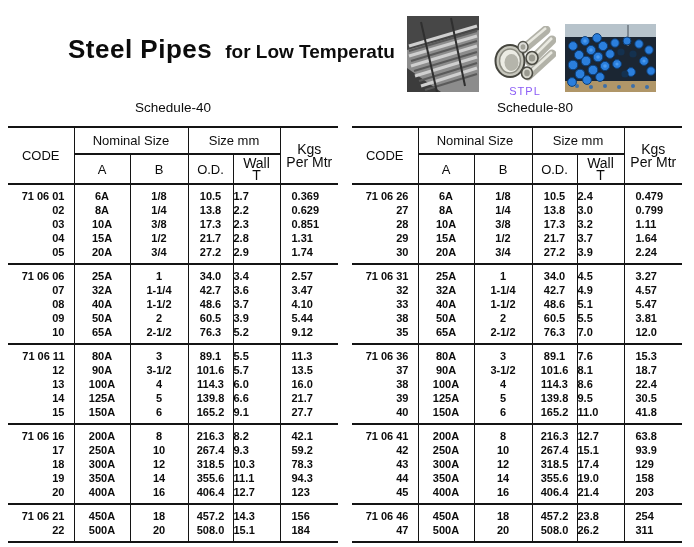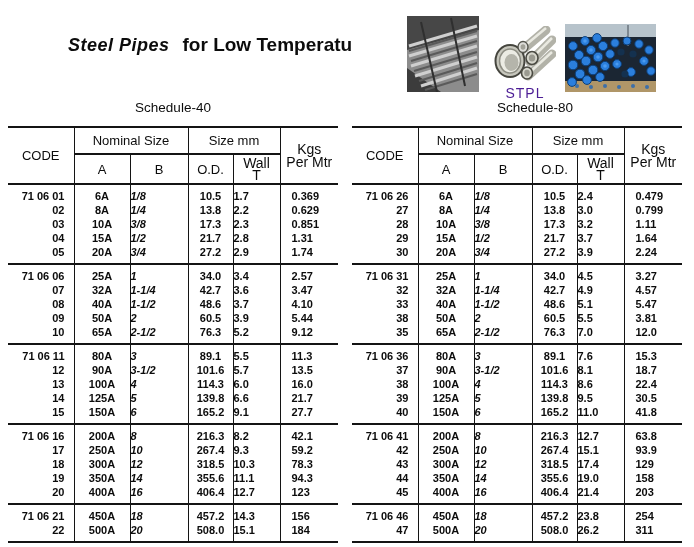--- a/index.html
+++ b/index.html
@@ -8,31 +8,31 @@
     width:694px; height:547px;
     font-family:"Liberation Sans", sans-serif;
     color:#0c0c0c;
     position:relative;
     overflow:hidden;
   }
   .page { position:relative; width:694px; height:547px; background:#fff; }
 
   
   .title-row { position:absolute; left:68px; top:34px; white-space:nowrap; }
-  .title-main { font-style:italic; font-weight:bold; font-size:18px; letter-spacing:.5px; }
+  .title-main { font-weight:bold; font-size:26px; letter-spacing:.5px; }
   .title-sub  { font-weight:bold; font-size:19px; margin-left:13px; }
 
   .photo { position:absolute; overflow:hidden; }
   #photo-gray { left:407px; top:16px; width:72px; height:76px; }
   #photo-bundle { left:494px; top:26px; width:62px; height:59px; }
   #photo-blue { left:565px; top:24px; width:91px; height:68px; }
   .photo svg { display:block; }
   .photo-caption {
     position:absolute; left:494px; top:85px; width:62px;
-    text-align:center; font-size:14px; color:#4c1d95; letter-spacing:1px;
+    text-align:center; font-size:11px; color:#8b5cf6; letter-spacing:1px;
   }
 
   .sched { position:absolute; top:100px; font-weight:normal; font-size:13.5px; text-align:center; }
   #sched40 { left:8px;   width:330px; }
   #sched80 { left:352px; width:330px; padding-left:36px; }
 
   
   table.pipes {
     position:absolute; top:126px; width:330px;
     border-collapse:collapse; table-layout:fixed;
@@ -52,21 +52,21 @@
   .h-nom, .h-size { border-right:1.5px solid #141414; border-bottom:2px solid #141414; }
   .two-line span { display:block; line-height:12.5px; font-size:14px; }
   tbody { border-top:2px solid #141414; }
 
   td {
     font-size:11px; font-weight:bold; height:14px; line-height:14px;
     white-space:nowrap; vertical-align:middle;
   }
   td.c-code { text-align:right; padding-right:9px;  border-right:1.5px solid #141414; }
   td.c-a    { text-align:center; border-right:1.5px solid #141414; }
-  td.c-b    { border-right:1.5px solid #141414;font-style:italic; }
+  td.c-b    { text-align:center; border-right:1.5px solid #141414; }
   td.c-od   { text-align:center; border-right:1.5px solid #141414; }
   td.c-wall { text-align:left; border-right:1.5px solid #141414; }
   td.c-kgs  { text-align:left; padding-left:11px; }
   tbody tr:first-child td { padding-top:4px; }
   tbody tr:last-child  td { padding-bottom:4px; }
 </style>
 </head>
 <body>
 
 <div class="page">

